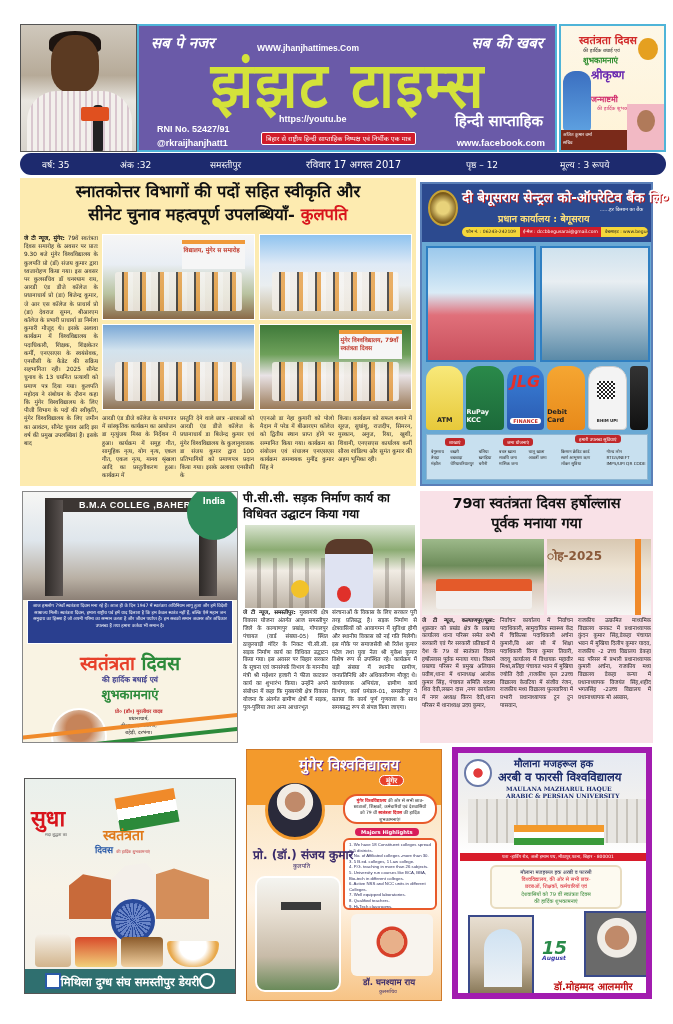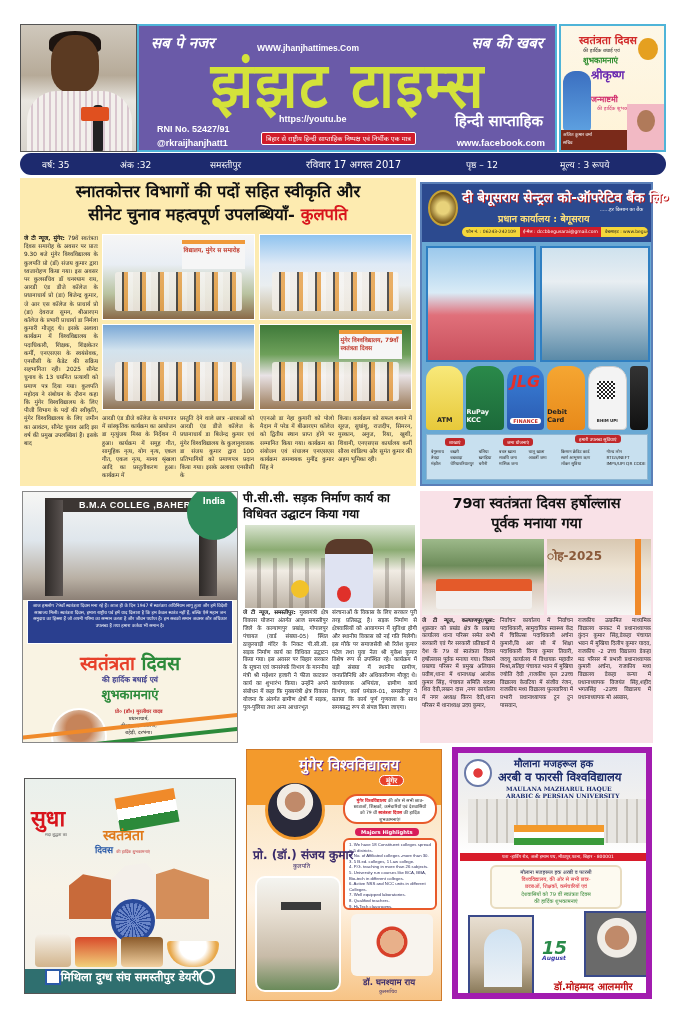--- a/index.html
+++ b/index.html
@@ -142,21 +142,21 @@
   .sudha-title { position: absolute; left: 78px; top: 46px; font-size: 14px; font-weight: bold; color: #e07a1a; }
   .sudha-sub { position: absolute; left: 70px; top: 64px; font-size: 9px; font-weight: bold; color: #2a5aa8; }
   .monuments { position: absolute; left: 44px; top: 84px; width: 140px; height: 56px; background: linear-gradient(90deg,#c86a3a 0 30%,#f4f0ea 30% 62%,#d48e5a 62%); clip-path: polygon(0 40%,10% 20%,30% 30%,40% 5%,55% 0,62% 20%,75% 10%,100% 30%,100% 100%,0 100%); }
   .chakra { position: absolute; left: 86px; top: 120px; width: 44px; height: 44px; border-radius: 50%; background: repeating-conic-gradient(#2a4a9a 0 5deg,#6a86c8 5deg 15deg); border: 4px solid #2a4a9a; }
   .products { position: absolute; left: 10px; top: 148px; width: 194px; height: 40px; display: flex; gap: 4px; align-items: flex-end; }
   .products div { border-radius: 4px; }
   .products .cup { width: 36px; height: 34px; background: linear-gradient(#f6f2ea,#d2b48c); border-radius: 8px 8px 4px 4px; }
   .products .box1 { width: 42px; height: 30px; background: linear-gradient(#d84a2a,#f2d07a); }
   .products .box2 { width: 42px; height: 30px; background: linear-gradient(#8a5a2a,#f2d0a0); }
   .products .bowl { width: 52px; height: 26px; background: radial-gradient(circle at 50% 20%,#fff 40%,#e8a84a 70%); border-radius: 4px 4px 26px 26px; }
-  .sudha-footer { position: absolute; left: 0; bottom: 0; width: 100%; height: 24px; background: #2f6f6f; color: #fff; font-size: 11.5px; font-weight: bold; display: flex; justify-content: center; }
+  .sudha-footer { position: absolute; left: 0; bottom: 0; width: 100%; height: 24px; background: #2f6f6f; color: #fff; font-size: 11.5px; font-weight: bold; display: flex; align-items: center; justify-content: center; }
   .sudha-footer .logo-sq { width: 16px; height: 16px; background: #fff; border: 2px solid #2a5aa8; }
   .sudha-footer .logo-c { width: 16px; height: 16px; border-radius: 50%; border: 2px solid #fff; }
 
   
   .munger-ad { position: absolute; left: 246px; top: 749px; width: 196px; height: 252px; background: linear-gradient(180deg,#f39a2c 0 22%,#fbe6c6 22%,#fff4e6 60%,#f7c486 100%); border: 1px solid #d07a2a; overflow: hidden; }
   .munger-logo { position: absolute; left: 6px; top: 4px; width: 26px; height: 14px; font-size: 4px; color: #4a2a0a; }
   .munger-title { position: absolute; left: 52px; top: 4px; font-size: 15px; font-weight: bold; color: #fff; text-shadow: 1px 1px 0 #6a2a8a; white-space: nowrap; }
   .munger-city { position: absolute; left: 132px; top: 25px; padding: 0 6px; background: #e7402a; color: #fff; font-size: 7px; font-weight: bold; border-radius: 6px; border: 1px solid #fff; }
   .vc-photo { position: absolute; left: 18px; top: 30px; width: 60px; height: 60px; border-radius: 50%; background: radial-gradient(circle at 50% 35%,#c08a6a 22%,#f2ece4 24% 40%,#2a2a3a 42%); border: 3px solid #f39a2c; }
   .vc-name { position: absolute; left: 6px; top: 96px; font-size: 12px; font-weight: bold; color: #3a2a6a; white-space: nowrap; }

